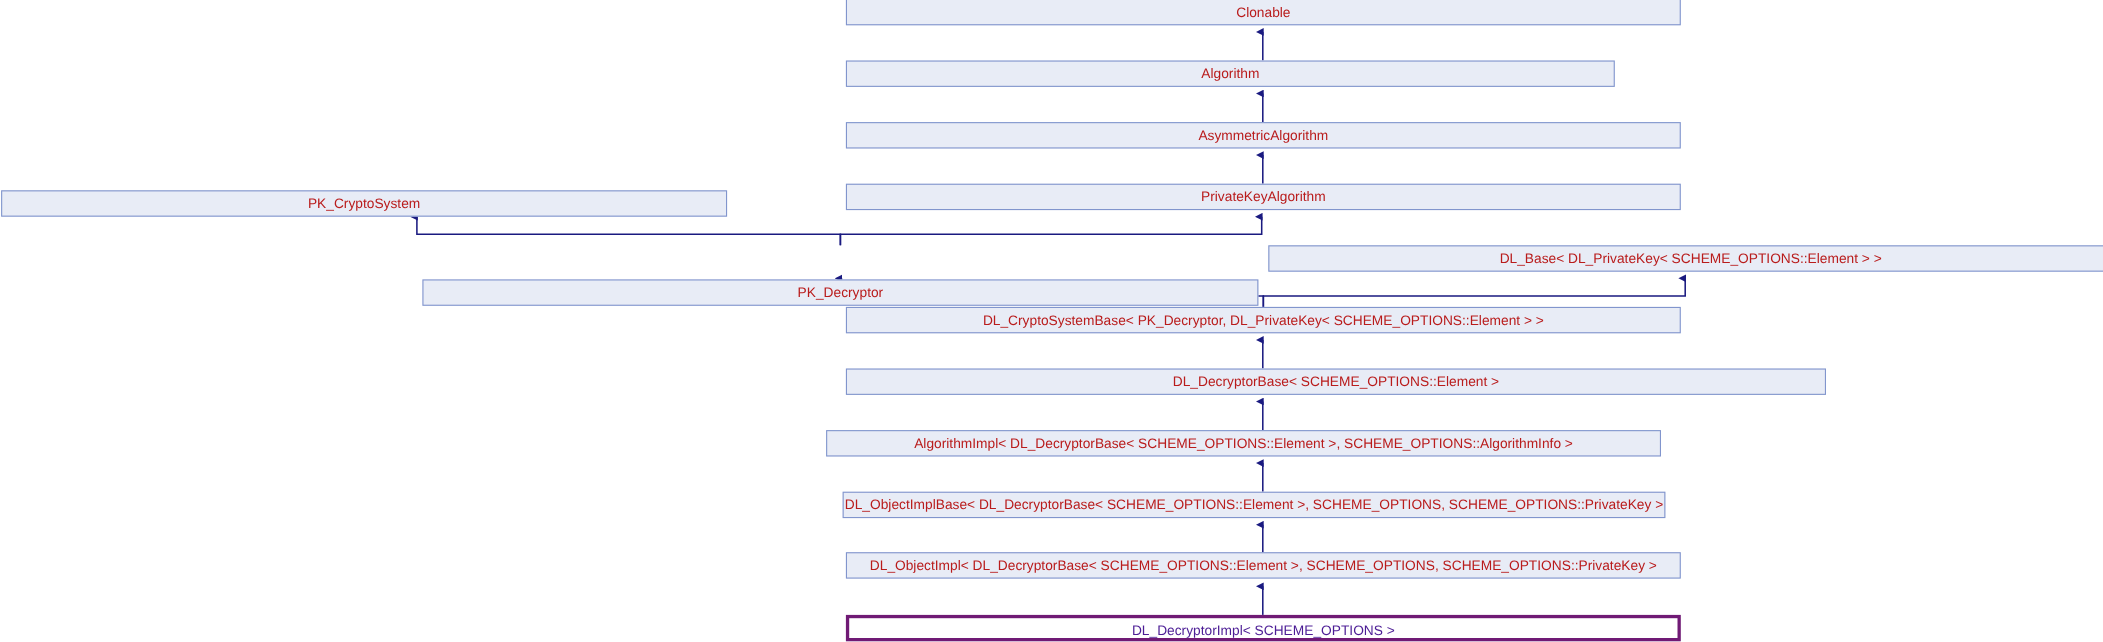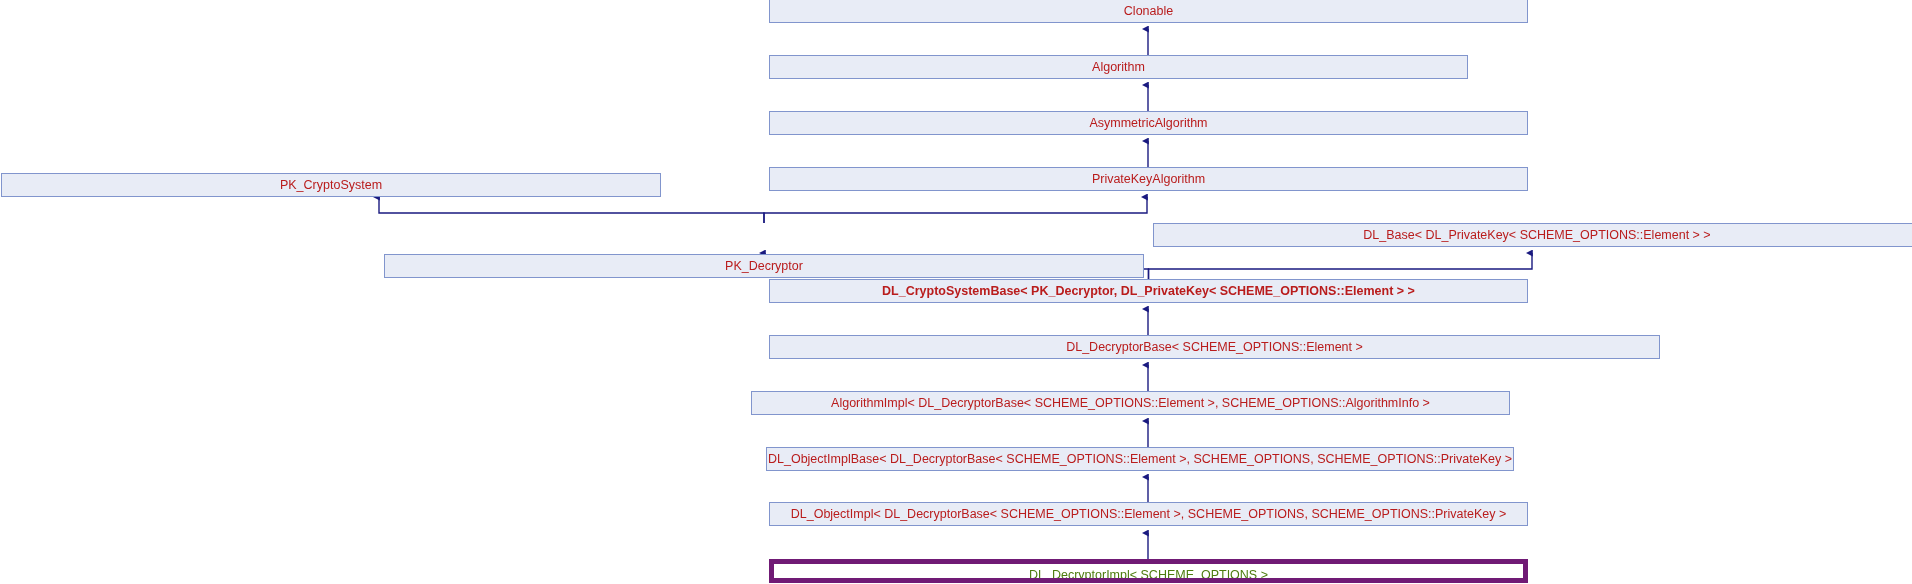--- a/index.html
+++ b/index.html
@@ -34,23 +34,23 @@
     height: 24px;
     line-height: 22px;
     text-align: center;
     white-space: nowrap;
     overflow: hidden;
     font-size: 12.5px;
     color: #b91c1c;
     z-index: 2;
   }
   .node.highlight {
-    border: 5px solid #701a75;
+    border: 3px solid #701a75;
     background: #ffffff;
-    color: #4d7c0f;
+    color: #4c1d95;
   }
   .node-label {
     display: block;
     width: 100%;
     pointer-events: none;
   }
 </style>
 </head>
 <body>
 
@@ -93,21 +93,21 @@
       </div>
       <div class="node" style="left: 769px; top: 167px; width: 759px;">
         <span class="node-label">PrivateKeyAlgorithm</span>
       </div>
       <div class="node" style="left: 384px; top: 223px; width: 760px; margin-top: 31px;">
         <span class="node-label">PK_Decryptor</span>
       </div>
       <div class="node" style="left: 1153px; top: 223px; width: 768px;">
         <span class="node-label">DL_Base&lt; DL_PrivateKey&lt; SCHEME_OPTIONS::Element &gt; &gt;</span>
       </div>
-      <div class="node" style="left: 769px; top: 279px; width: 759px; font-weight: bold;">
+      <div class="node" style="left: 769px; top: 279px; width: 759px;">
         <span class="node-label">DL_CryptoSystemBase&lt; PK_Decryptor, DL_PrivateKey&lt; SCHEME_OPTIONS::Element &gt; &gt;</span>
       </div>
       <div class="node" style="left: 769px; top: 335px; width: 891px;">
         <span class="node-label">DL_DecryptorBase&lt; SCHEME_OPTIONS::Element &gt;</span>
       </div>
       <div class="node" style="left: 751px; top: 391px; width: 759px;">
         <span class="node-label">AlgorithmImpl&lt; DL_DecryptorBase&lt; SCHEME_OPTIONS::Element &gt;, SCHEME_OPTIONS::AlgorithmInfo &gt;</span>
       </div>
       <div class="node" style="left: 766px; top: 447px; width: 748px;">
         <span class="node-label">DL_ObjectImplBase&lt; DL_DecryptorBase&lt; SCHEME_OPTIONS::Element &gt;, SCHEME_OPTIONS, SCHEME_OPTIONS::PrivateKey &gt;</span>

